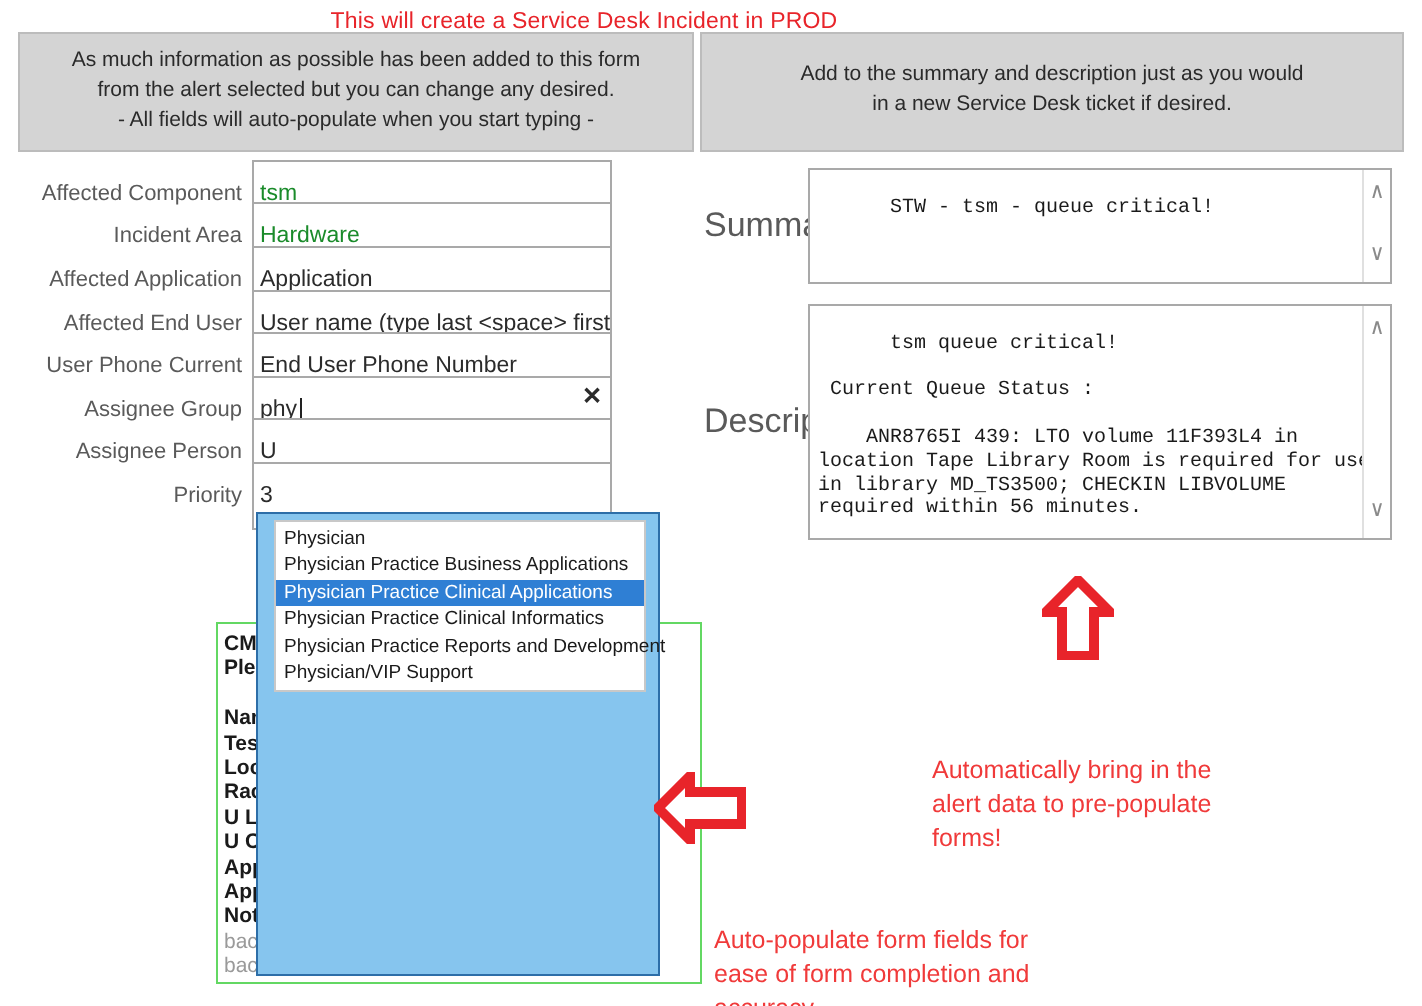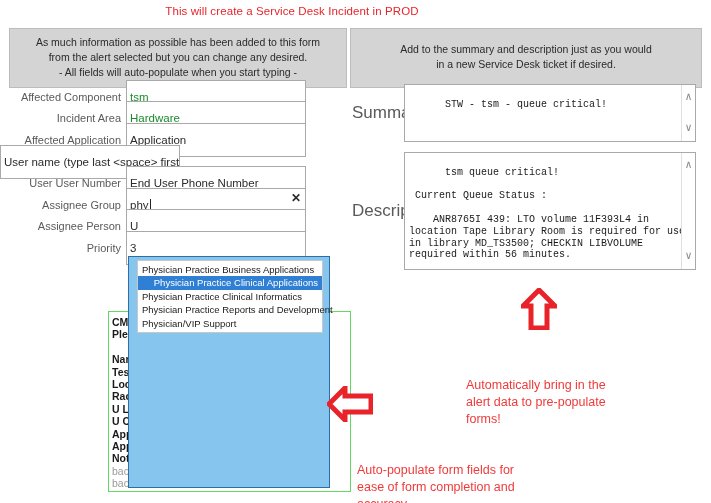--- a/index.html
+++ b/index.html
@@ -26,21 +26,21 @@
     text-align: center;
     color: #e8242a;
     font-size: 11.5px;
     letter-spacing: 0.1px;
   }
 
   
   .banner-row {
     position: absolute;
     left: 9px;
-    top: 28px;
+    top: 16px;
     width: 693px;
     display: flex;
     gap: 3px;
   }
   .banner {
     background: #d4d4d4;
     border: 1px solid #bcbcbc;
     color: #2a2a2a;
     font-size: 10.5px;
     line-height: 15px;
@@ -151,21 +151,20 @@
   .ac-item {
     font-size: 9.5px;
     line-height: 13.4px;
     padding: 0 4px;
     color: #1a1a1a;
     white-space: nowrap;
   }
   .ac-item.selected {
     background: #2f7fd4;
     color: #ffffff;
-    text-align: right;
   }
 
   
   .right-panel {
     position: absolute;
     left: 352px;
     top: 84px;
     width: 359px;
   }
   .ta-row {
@@ -269,25 +268,26 @@
     <div class="field-label">Incident Area</div>
     <div class="field-input filled">Hardware</div>
   </div>
 
   <div class="field-row">
     <div class="field-label">Affected Application</div>
     <div class="field-input dark">Application</div>
   </div>
 
   <div class="field-row">
+    <div class="field-label">Affected End User</div>
     <div class="field-input dark">User name (type last &lt;space&gt; first)</div>
   </div>
 
   <div class="field-row">
-    <div class="field-label">User User Number</div>
+    <div class="field-label">User Phone Current</div>
     <div class="field-input dark">End User Phone Number</div>
   </div>
 
 
 
   <div class="field-row">
     <div class="field-label">Assignee Group</div>
     <div class="field-input dark">
       <span>phy</span>
         <span class="caret"></span>
@@ -319,20 +319,21 @@
   <div class="bold">U C</div>
   <div class="bold">App</div>
   <div class="bold">App</div>
   <div class="bold">Not</div>
   <div class="muted">bac</div>
   <div class="muted">bac</div>
 </div>
 
 <div class="autocomplete">
   <div class="ac-list">
+    <div class="ac-item">Physician</div>
     <div class="ac-item">Physician Practice Business Applications</div>
     <div class="ac-item selected">Physician Practice Clinical Applications</div>
     <div class="ac-item">Physician Practice Clinical Informatics</div>
     <div class="ac-item">Physician Practice Reports and Development</div>
     <div class="ac-item">Physician/VIP Support</div>
   </div>
 </div>
 
 <div class="right-panel">
 

